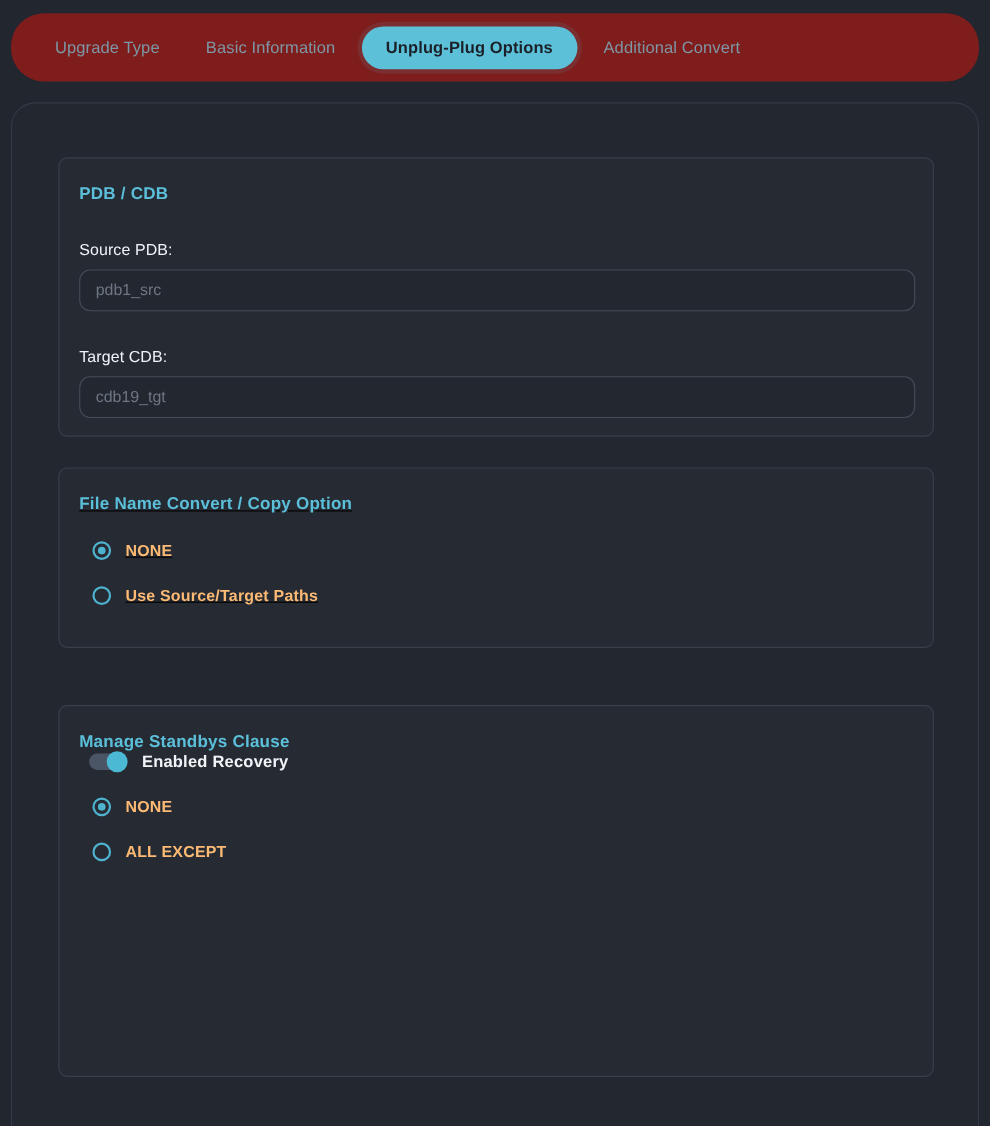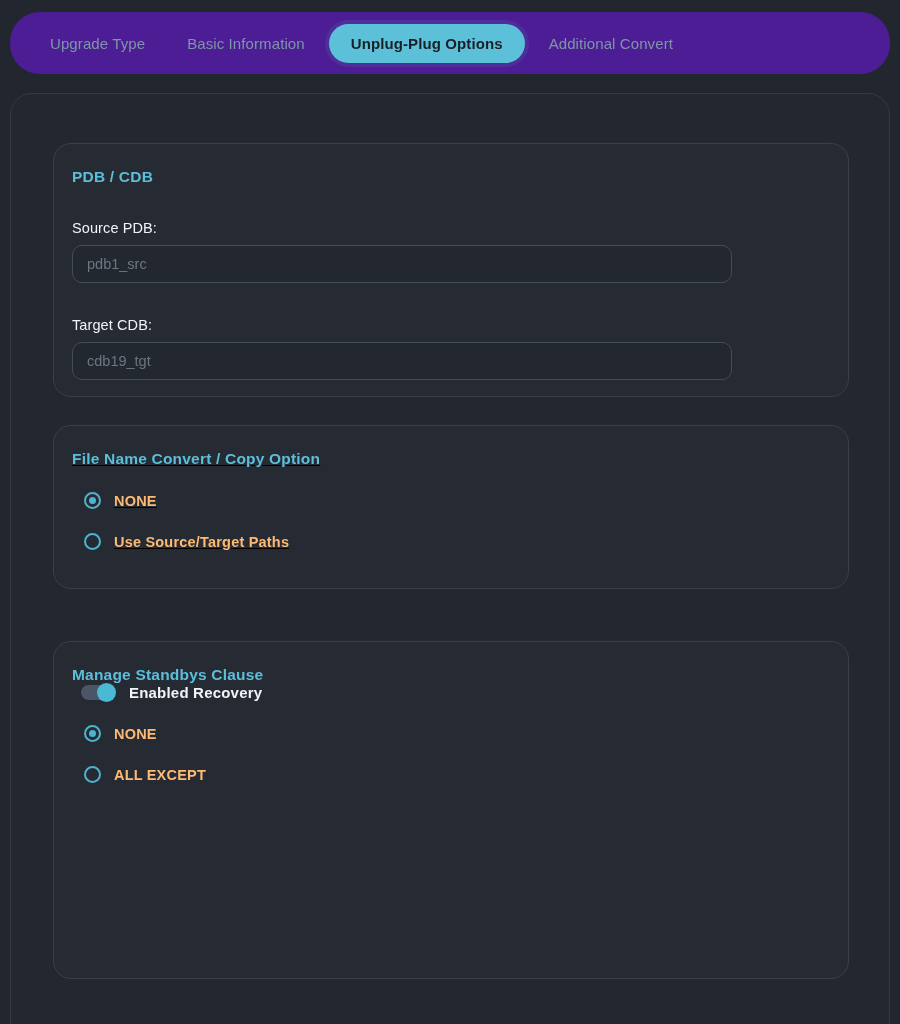--- a/index.html
+++ b/index.html
@@ -12,21 +12,21 @@
     overflow: hidden;
   }
 
   
   .tabbar {
     position: absolute;
     left: 10px;
     top: 12px;
     width: 880px;
     height: 62px;
-    background: #4c1d95;
+    background: #7f1d1d;
     border-radius: 30px;
     display: flex;
     align-items: center;
     padding-left: 22px;
   }
 
   .tab {
     font-size: 15px;
     color: #7d97a5;
     padding: 11px 18px;
@@ -56,21 +56,21 @@
     border-radius: 22px;
     background: #23272f;
   }
 
   
   .card {
     position: absolute;
     left: 42px;
     width: 796px;
     border: 1px solid #3a3f4b;
-    border-radius: 18px;
+    border-radius: 8px;
     background: #262a33;
     padding: 0 18px;
   }
 
   #card-pdb    { top: 49px;  height: 254px; }
   #card-fname  { top: 331px; height: 164px; text-decoration: underline; }
   #card-manage { top: 547px; height: 338px; }
 
   .section-title {
     color: #5bbfd9;
@@ -83,21 +83,21 @@
   .field-label {
     color: #f0f3f7;
     font-size: 14.5px;
     font-weight: normal;
     margin-top: 34px;
     letter-spacing: 0.1px;
   }
 
   .text-input {
     display: block;
-    width: 660px;
+    width: 760px;
     height: 38px;
     margin-top: 9px;
     background: #23272f;
     border: 1px solid #454b58;
     border-radius: 10px;
     color: #cfd6de;
     font-size: 14.5px;
     font-family: "Liberation Sans", sans-serif;
     padding: 0 14px;
     outline: none;

